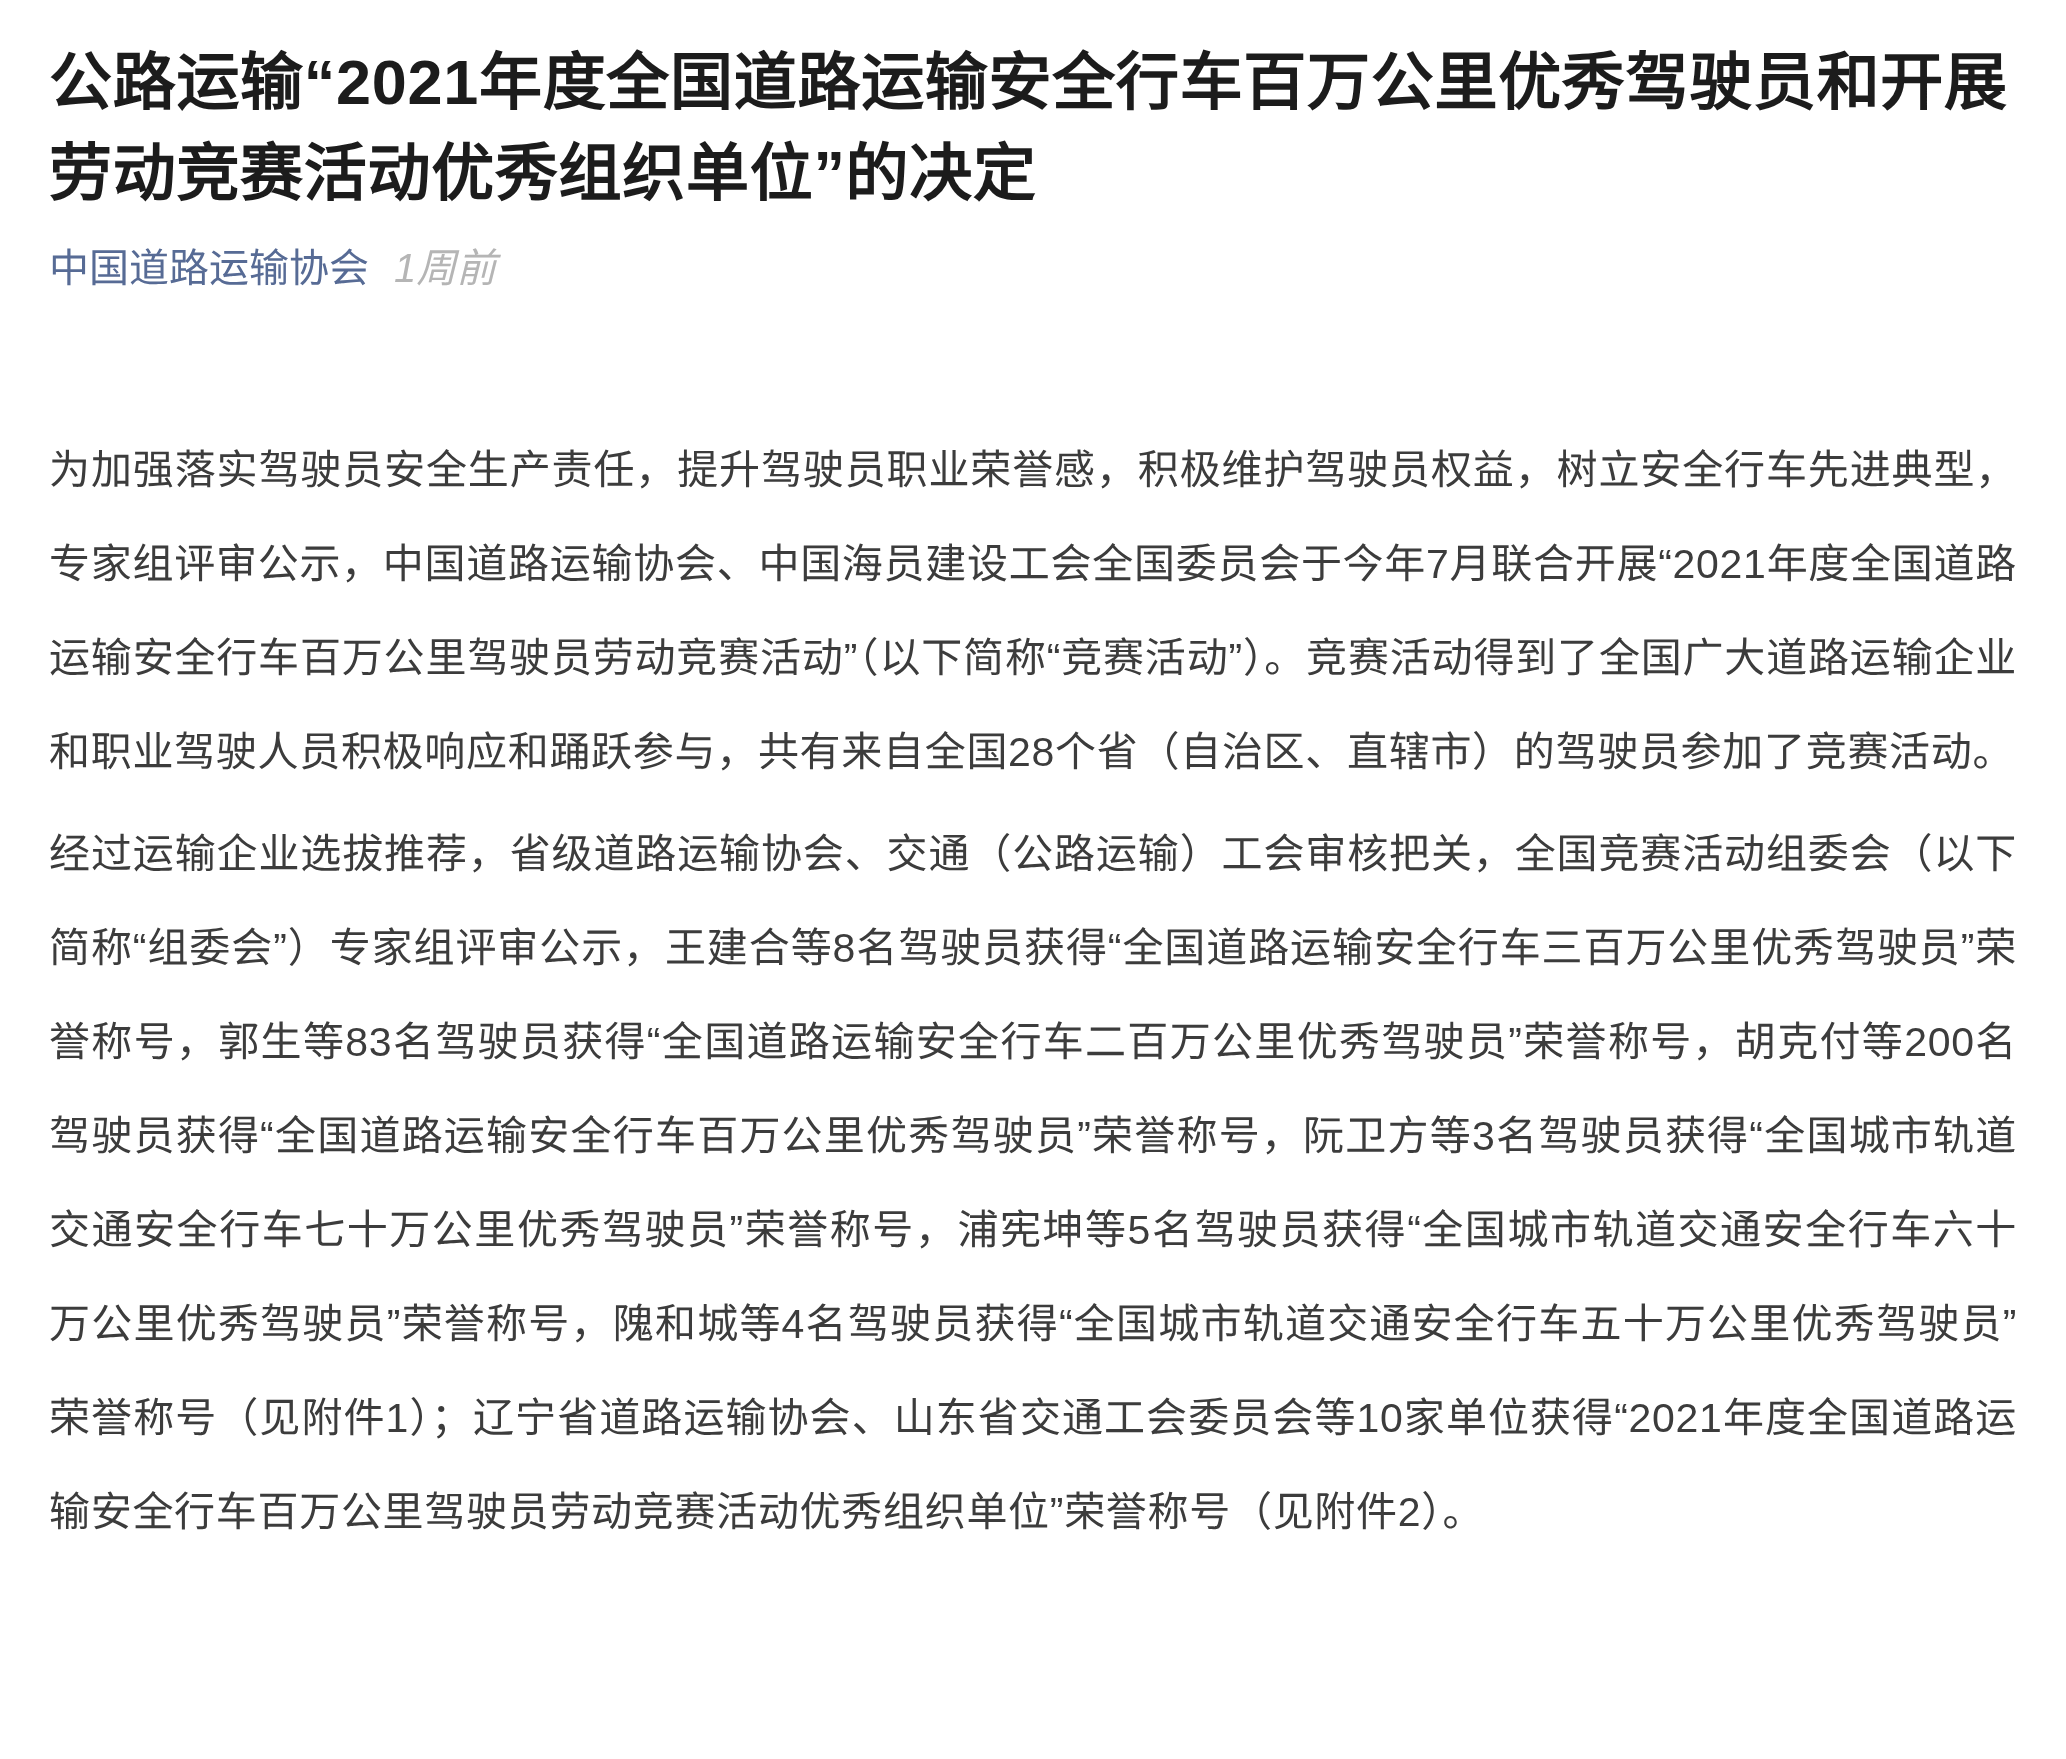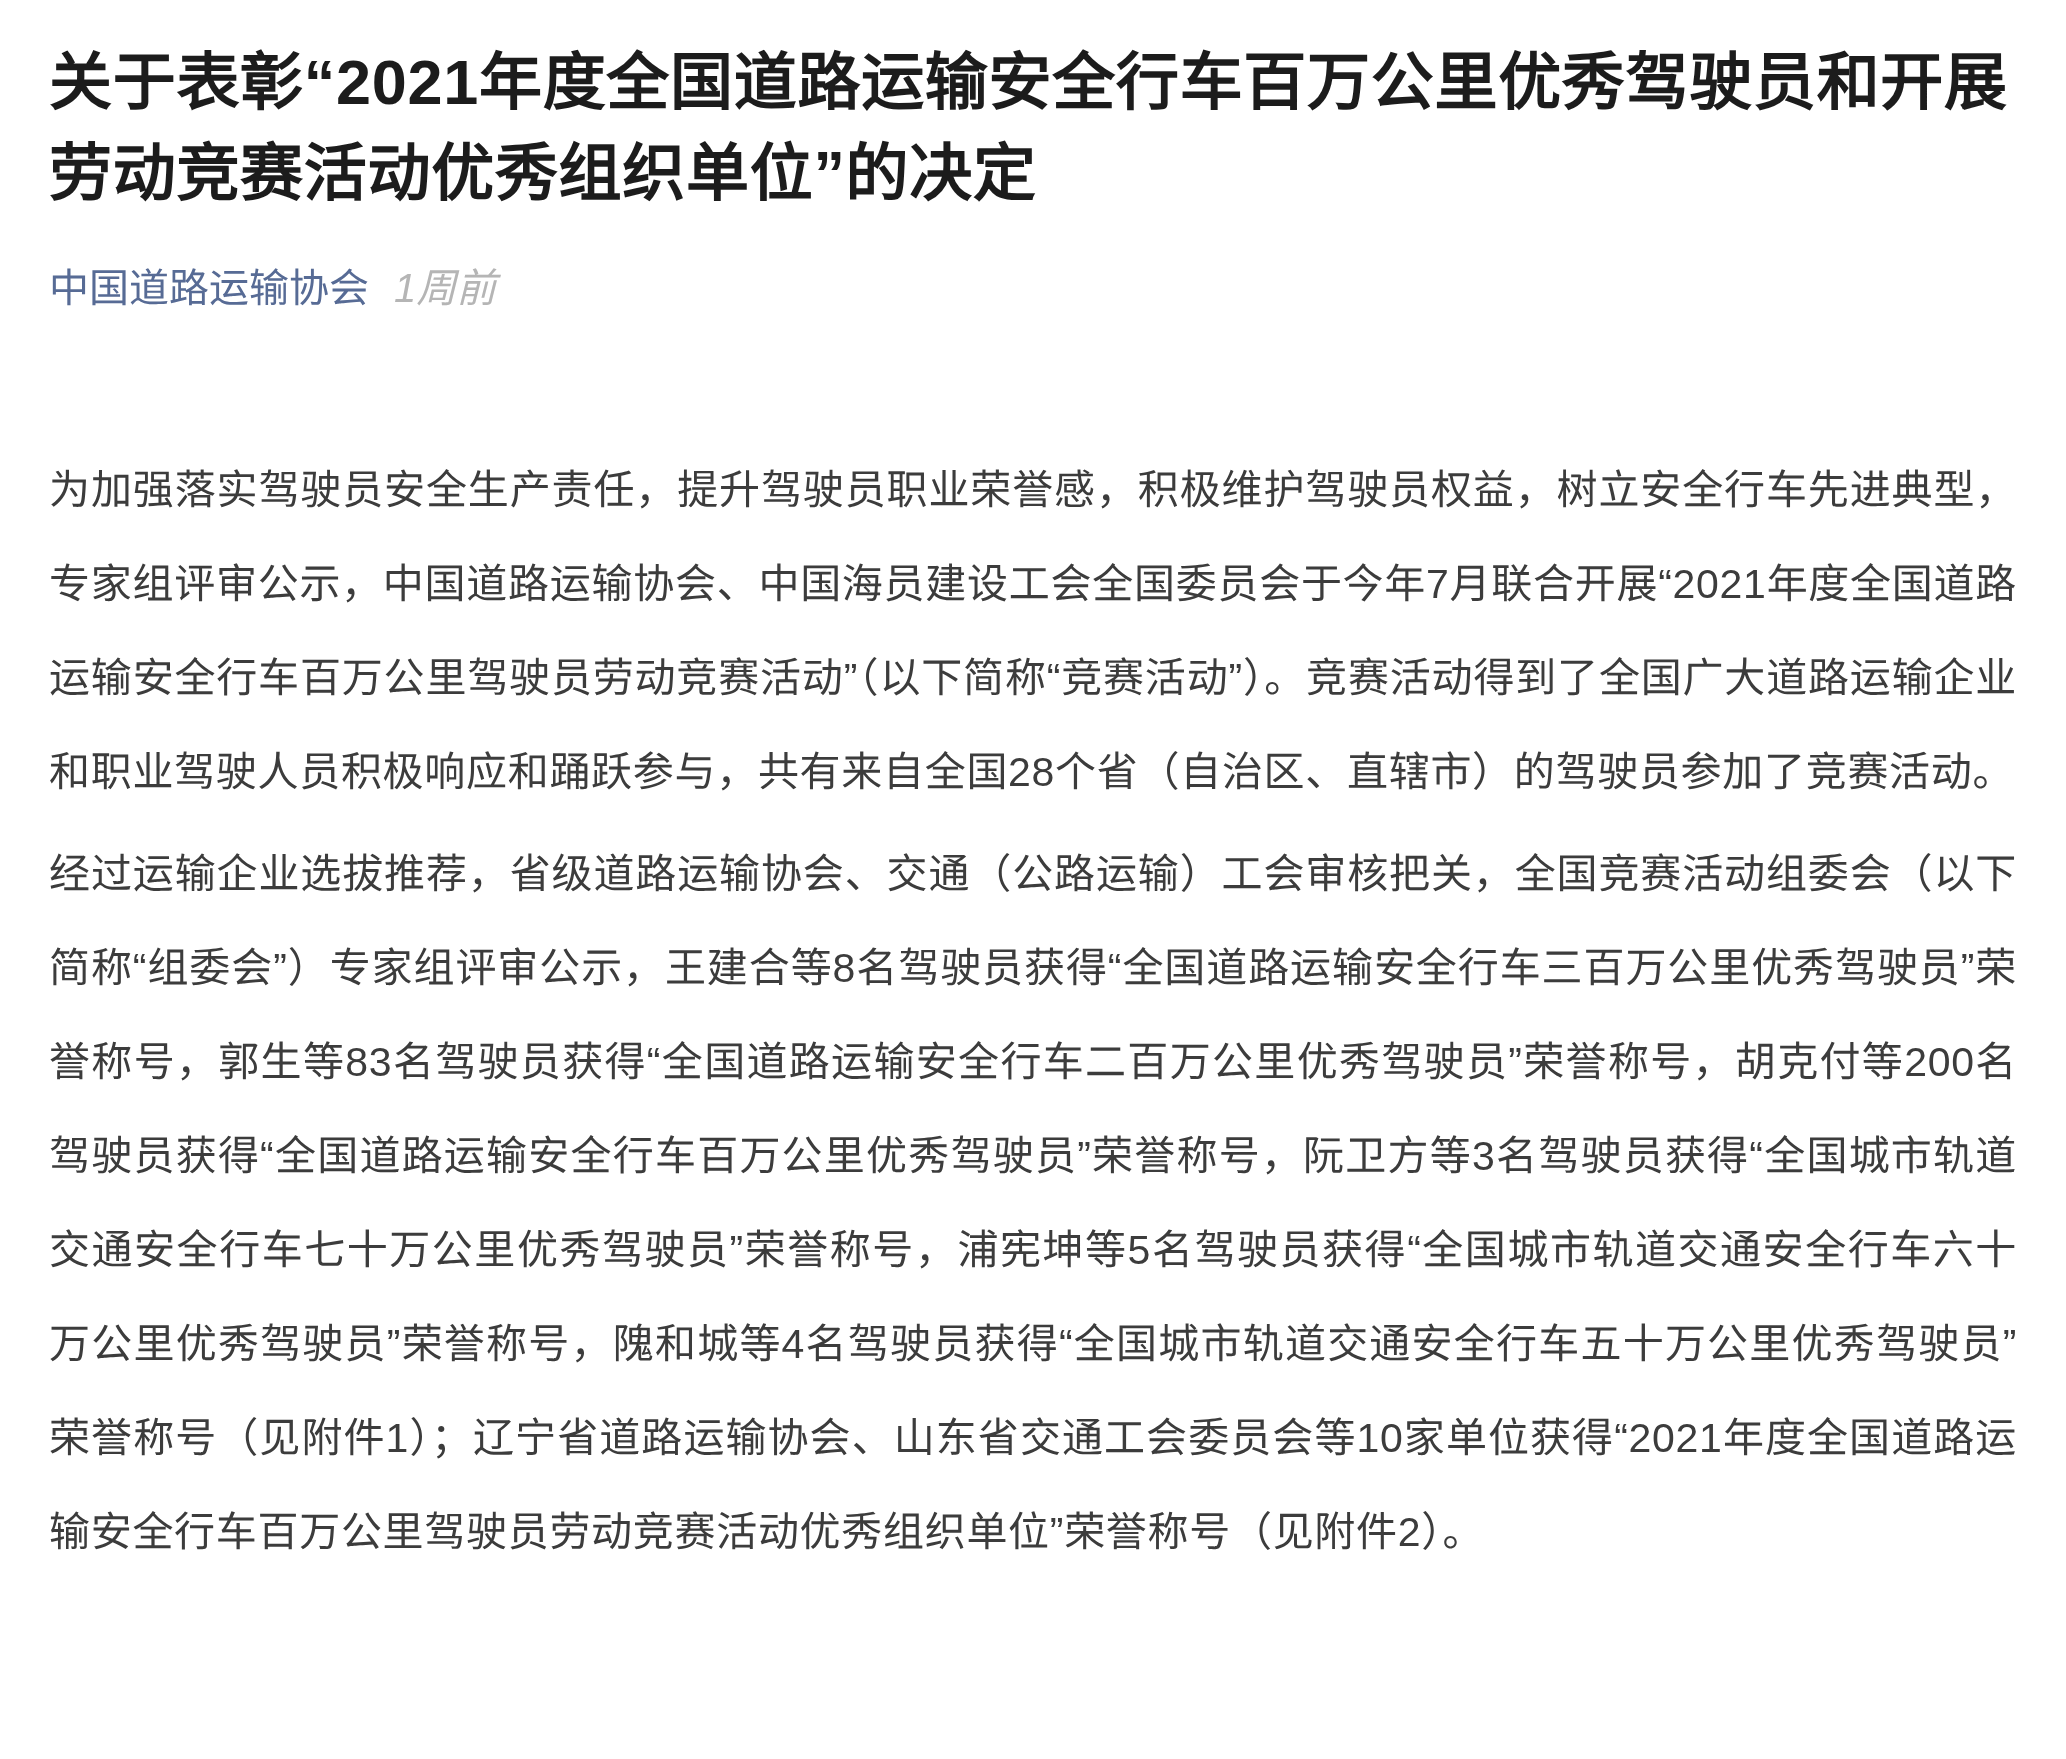--- a/index.html
+++ b/index.html
@@ -18,21 +18,21 @@
   }
   .article-title {
     margin: 0;
     font-size: 63px;
     line-height: 1.44;
     font-weight: 700;
     color: var(--title, #1c1c1c);
     letter-spacing: 0.7px;
   }
   .meta {
-    margin-top: 46px;
+    margin-top: 26px;
     font-size: 40px;
     line-height: 1.2;
     display: flex;
     align-items: center;
   }
   .author {
     color: var(--author_link, #576b95);
     text-decoration: none;
     cursor: pointer;
   }
@@ -58,21 +58,21 @@
   }
   .article-body p.para + p.para {
     margin-top: 7.4px;
   }
 </style>
 </head>
 <body>
 
 <div class="page">
 
-  <h1 class="article-title">关于表彰“2021年度全国道路运输安全行车百万公里优秀驾驶员和开展劳动竞赛活动优秀组织单位”的决定</h1>
+  <h1 class="article-title">公路运输“2021年度全国道路运输安全行车百万公里优秀驾驶员和开展劳动竞赛活动优秀组织单位”的决定</h1>
 
   <div class="meta">
     <a class="author">中国道路运输协会</a>
     <span class="time">1周前</span>
   </div>
 
   <div class="article-body">
     <p class="para">为加强落实驾驶员安全生产责任，提升驾驶员职业荣誉感，积极维护驾驶员权益，树立安全行车先进典型，专家组评审公示，中国道路运输协会、中国海员建设工会全国委员会于今年7月联合开展“2021年度全国道路运输安全行车百万公里驾驶员劳动竞赛活动”（以下简称“竞赛活动”）。竞赛活动得到了全国广大道路运输企业和职业驾驶人员积极响应和踊跃参与，共有来自全国28个省（自治区、直辖市）的驾驶员参加了竞赛活动。</p>
     <p class="para">经过运输企业选拔推荐，省级道路运输协会、交通（公路运输）工会审核把关，全国竞赛活动组委会（以下简称“组委会”）专家组评审公示，王建合等8名驾驶员获得“全国道路运输安全行车三百万公里优秀驾驶员”荣誉称号，郭生等83名驾驶员获得“全国道路运输安全行车二百万公里优秀驾驶员”荣誉称号，胡克付等200名驾驶员获得“全国道路运输安全行车百万公里优秀驾驶员”荣誉称号，阮卫方等3名驾驶员获得“全国城市轨道交通安全行车七十万公里优秀驾驶员”荣誉称号，浦宪坤等5名驾驶员获得“全国城市轨道交通安全行车六十万公里优秀驾驶员”荣誉称号，隗和城等4名驾驶员获得“全国城市轨道交通安全行车五十万公里优秀驾驶员”荣誉称号（见附件1）；辽宁省道路运输协会、山东省交通工会委员会等10家单位获得“2021年度全国道路运输安全行车百万公里驾驶员劳动竞赛活动优秀组织单位”荣誉称号（见附件2）。</p>
   </div>

